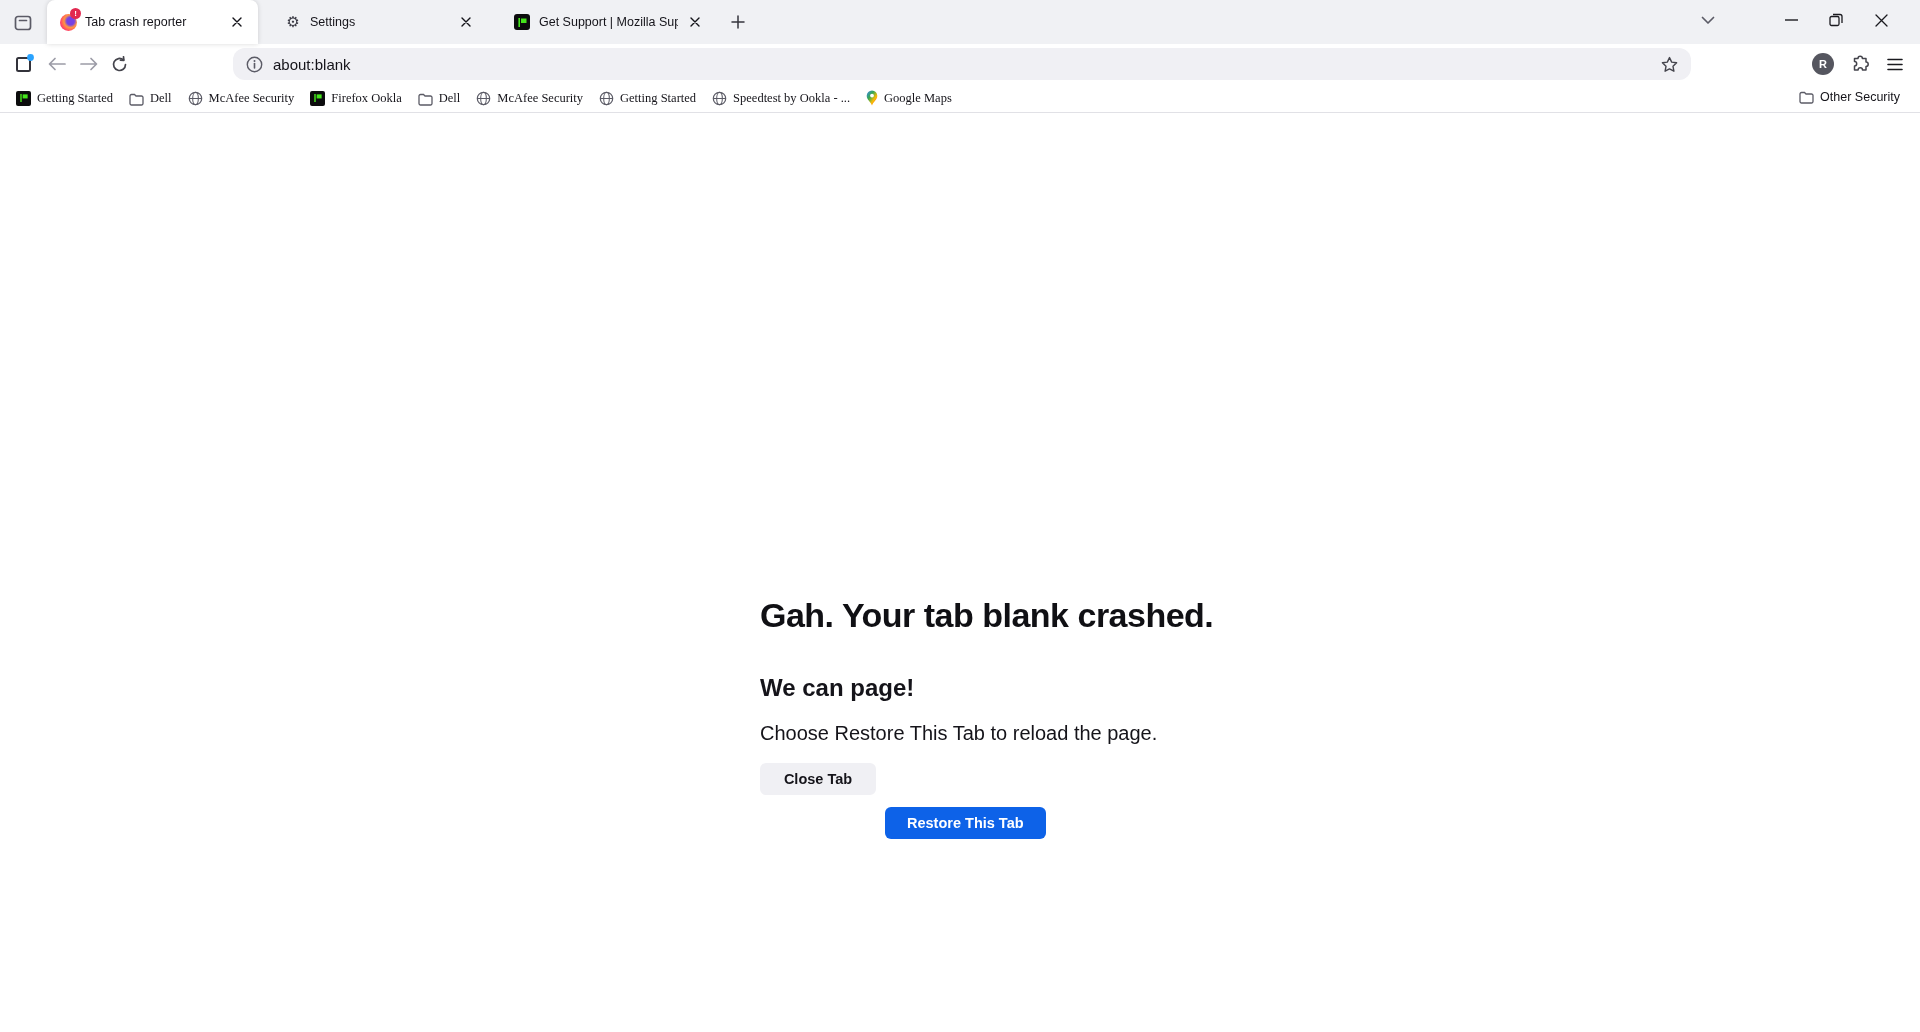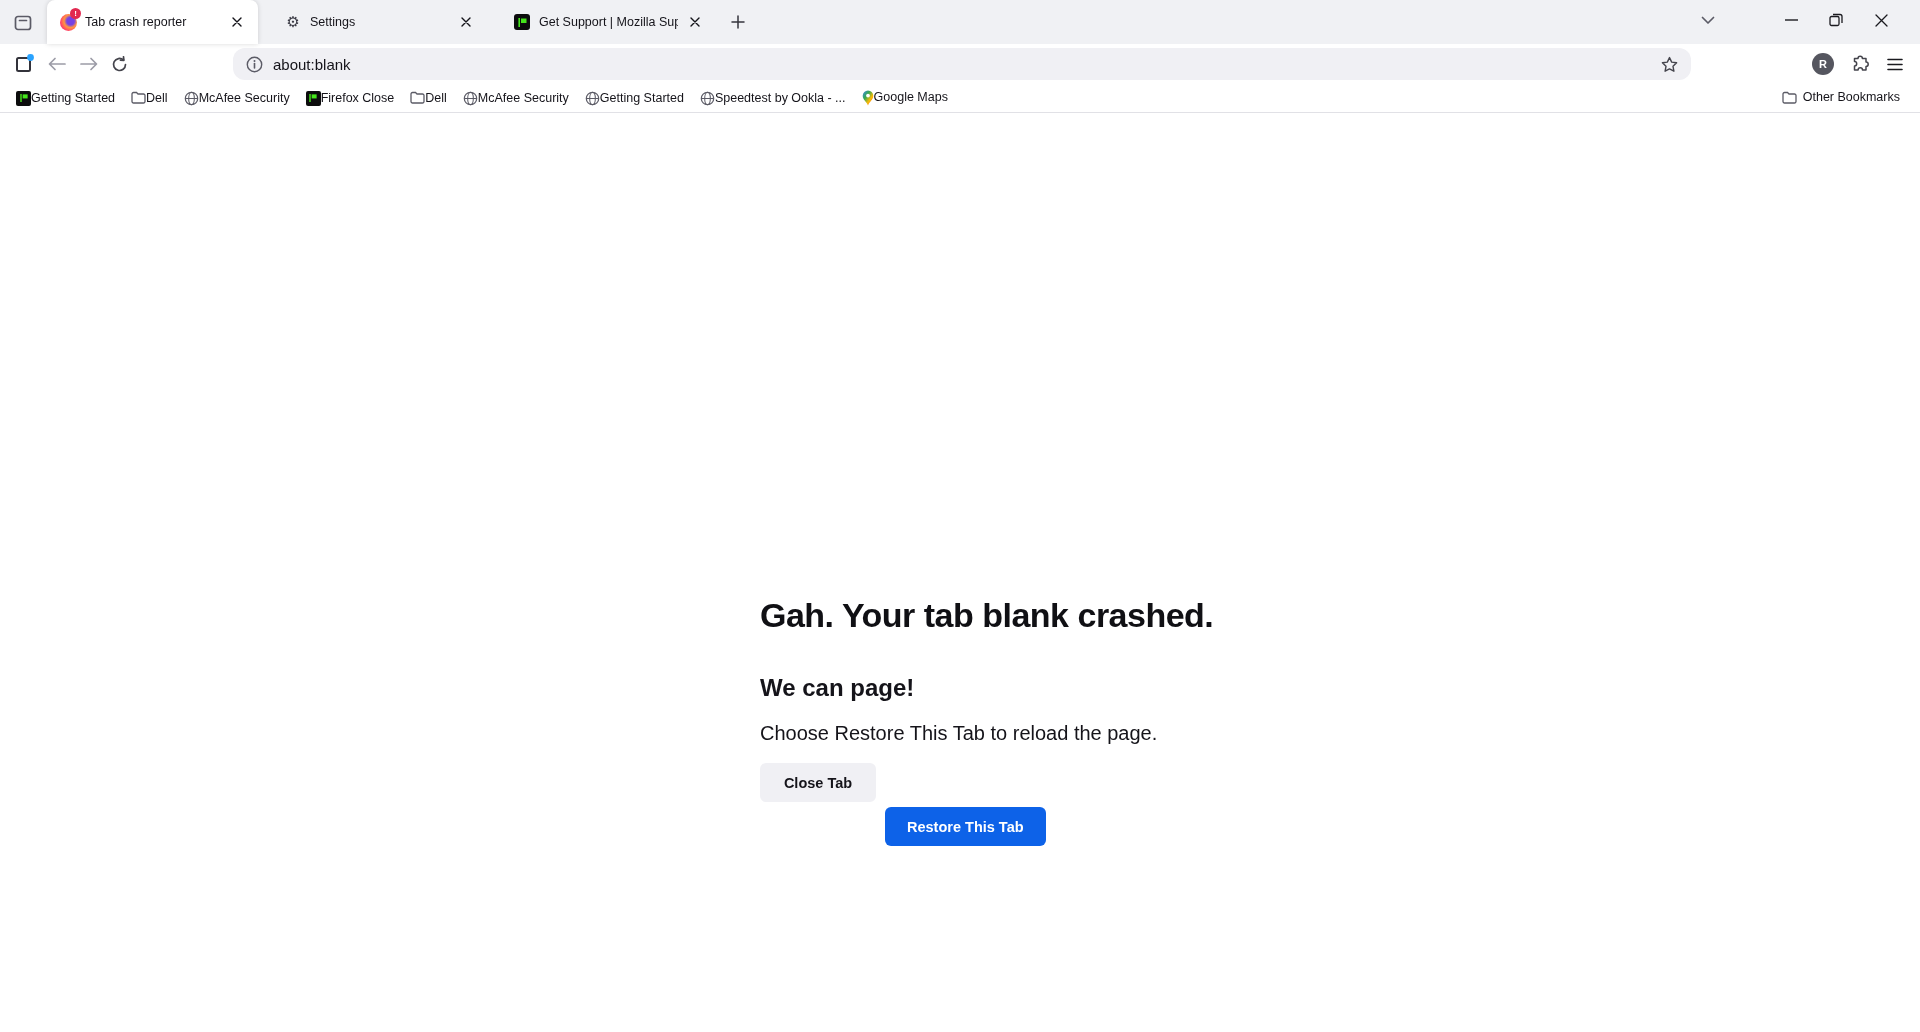--- a/index.html
+++ b/index.html
@@ -50,35 +50,35 @@
   .urlbar .star { width: 28px; height: 26px; display: flex; align-items: center; justify-content: center; }
   .r-badge { position: absolute; left: 1812px; top: 9px; width: 22px; height: 22px; border-radius: 50%;
     background: #55565f; color: #fff; font-size: 11px; font-weight: bold;
     display: flex; align-items: center; justify-content: center; }
   .i-puzzle { left: 1845px; } .i-menu { left: 1880px; }
 
   
   .bookmarksbar { position: absolute; left: 0; top: 84px; width: 1920px; height: 29px;
     background: #fff; border-bottom: 1px solid #e1e1e6; display: flex; align-items: center; }
   .bm-items { display: flex; align-items: center; margin-left: 10px; gap: 4px; }
-  .bm-item { display: flex; align-items: flex-start; padding: 3px 6px; border-radius: 4px;
-    font-size: 12.5px; white-space: nowrap; }
+  .bm-item { display: flex; align-items: flex-end; gap: 6px; padding: 3px 6px; border-radius: 4px;
+    font-size: 12.5px; white-space: nowrap; font-family: Liberation Serif, serif; }
   .bm-other { position: absolute; right: 14px; top: 3px; display: flex; align-items: center;
     gap: 6px; padding: 3px 6px; font-size: 12.5px; border-radius: 4px; }
   .mini-moz { width: 15px; height: 15px; background: #0c0c0d; border-radius: 2px;
     display: flex; align-items: center; justify-content: center; }
 
   
   .content { position: absolute; left: 0; top: 114px; width: 1920px; height: 918px; background: #fff; }
   .crash-title { position: absolute; left: 760px; top: 482px; font-size: 34px; font-weight: bold;
     letter-spacing: -0.5px; color: #101014; }
   .crash-subtitle { position: absolute; left: 760px; top: 560px; font-size: 24px; font-weight: bold; }
   .crash-text { position: absolute; left: 760px; top: 608px; font-size: 20px; }
   .btn-row { position: absolute; left: 760px; top: 649px; display: flex; gap: 9px; }
-  .btn { height: 39px; border-radius: 6px; border: none; font-family: "Liberation Sans", sans-serif;
+  .btn { height: 32px; border-radius: 6px; border: none; font-family: "Liberation Sans", sans-serif;
     font-size: 14.5px; font-weight: bold; padding: 4px 22px; display: flex; align-items: center;
     justify-content: center; cursor: pointer; }
   .btn-secondary { background: #f0f0f4; color: #15141a; min-width: 116px; }
   .btn-primary { background: #0d62e8; color: #fff; min-width: 158px; margin-top: 44px; }
 
   svg { display: block; }
 </style>
 </head>
 <body>
 
@@ -247,21 +247,21 @@
       <span>McAfee Security</span>
     </div>
 
     <div class="bm-item">
       <span class="mini-moz">
         <svg width="10" height="10" viewBox="0 0 11 11">
             <line x1="2.2" y1="1" x2="2.2" y2="10" stroke="#45e51c" stroke-width="1.6"></line>
             <path d="M4 1.5 H9.5 V6 H4 Z" fill="#45e51c"></path>
           </svg>
       </span>
-      <span>Firefox Close</span>
+      <span>Firefox Ookla</span>
     </div>
 
     <div class="bm-item">
       <svg width="15" height="13" viewBox="0 0 15 13">
         <path d="M1 3 a1.5 1.5 0 0 1 1.5 -1.5 H5.5 L7 3 H12.5 A1.5 1.5 0 0 1 14 4.5 V10.5 A1.5 1.5 0 0 1 12.5 12 H2.5 A1.5 1.5 0 0 1 1 10.5 Z" fill="none" stroke="#5b5b66" stroke-width="1.3"></path>
       </svg>
       <span>Dell</span>
     </div>
 
     <div class="bm-item">
@@ -305,21 +305,21 @@
         <circle cx="6" cy="5.6" r="1.9" fill="#fff"></circle>
       </svg>
       <span>Google Maps</span>
     </div>
   </div>
 
   <div class="bm-other">
     <svg width="15" height="13" viewBox="0 0 15 13">
       <path d="M1 3 a1.5 1.5 0 0 1 1.5 -1.5 H5.5 L7 3 H12.5 A1.5 1.5 0 0 1 14 4.5 V10.5 A1.5 1.5 0 0 1 12.5 12 H2.5 A1.5 1.5 0 0 1 1 10.5 Z" fill="none" stroke="#5b5b66" stroke-width="1.3"></path>
     </svg>
-    <span>Other Bookmarks</span>
+    <span>Other Security</span>
   </div>
 </div>
 
 <div class="content">
   <div class="crash-title">Gah. Your tab blank crashed.</div>
   <div class="crash-subtitle">We can page!</div>
   <div class="crash-text">Choose Restore This Tab to reload the page.</div>
   <div class="btn-row">
     <button class="btn btn-secondary">Close Tab</button>
     <button class="btn btn-primary">Restore This Tab</button>

